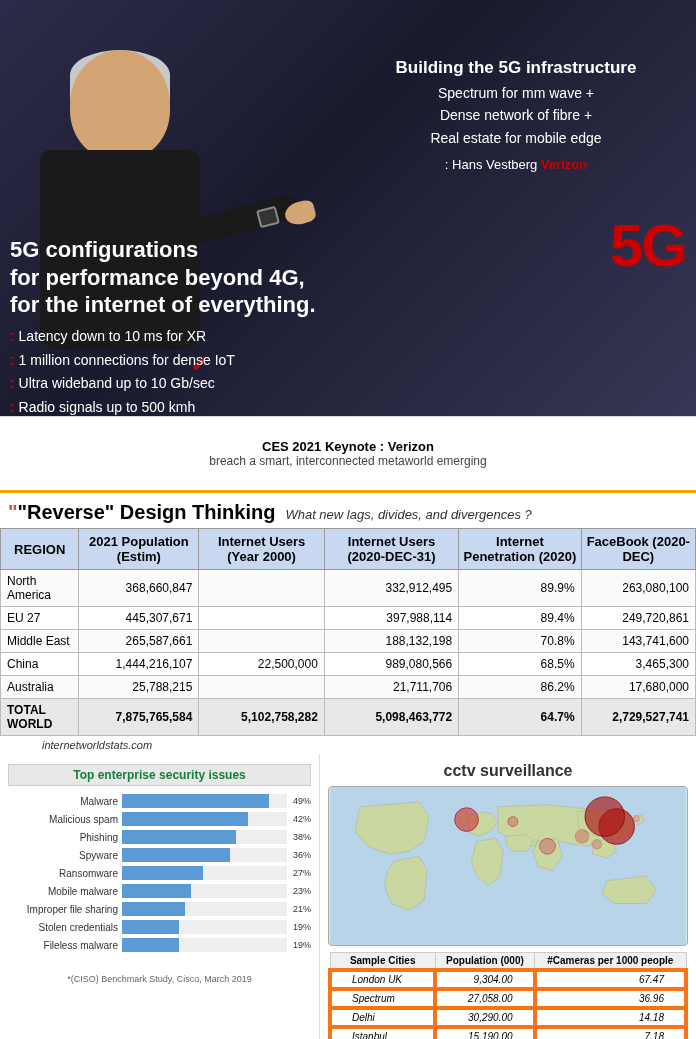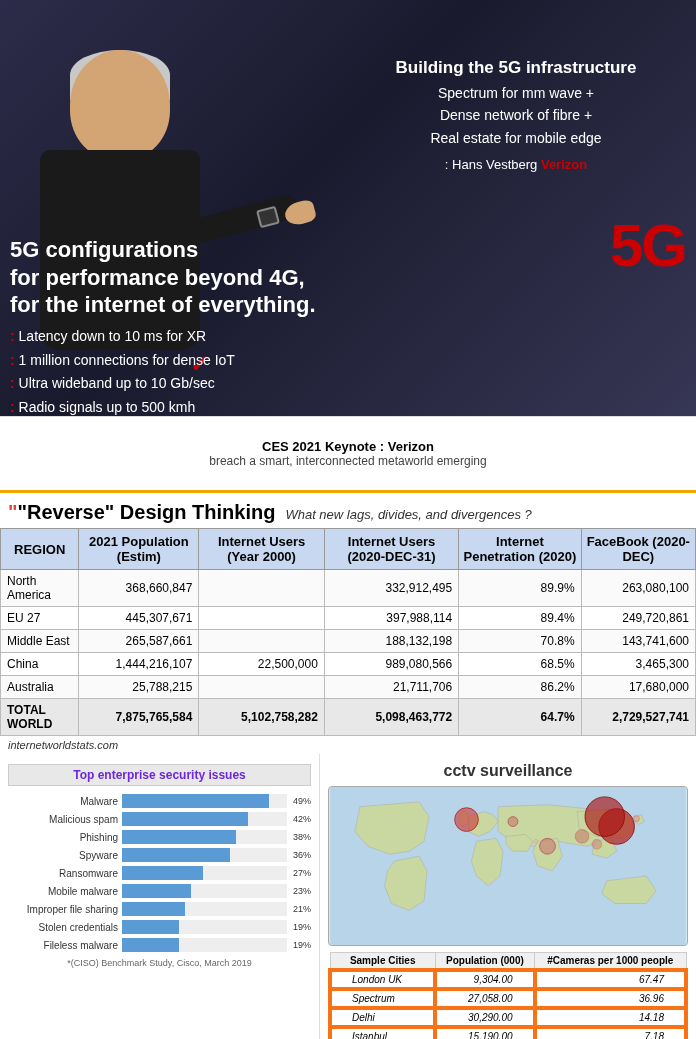--- a/index.html
+++ b/index.html
@@ -246,20 +246,21 @@
       background: #fff;
     }
     table.data-table tr.total-row td {
       background: #e8e8e8 !important;
     }
     .source-label {
       font-size: 11px;
       color: #333;
       padding: 3px 8px;
       font-style: italic;
+      margin-left: 34px;
     }
 
     
     .charts-section {
       display: flex;
       width: 696px;
       min-height: 300px;
       background: #fff;
     }
 
@@ -267,21 +268,21 @@
     .bar-chart-container {
       width: 320px;
       padding: 10px 8px;
       border-right: 1px solid #ddd;
     }
     .bar-chart-title {
       font-size: 12px;
       font-weight: bold;
       text-align: center;
       margin-bottom: 8px;
-      color: #6d28d9;
+      color: #15803d;
       background: #e8e8e8;
       padding: 3px;
       border: 1px solid #ccc;
     }
     .bar-row {
       display: flex;
       align-items: center;
       margin-bottom: 4px;
       gap: 4px;
     }
@@ -305,21 +306,21 @@
     .bar-pct {
       font-size: 9px;
       color: #333;
       margin-left: 2px;
       flex-shrink: 0;
     }
     .chart-source {
       font-size: 9px;
       color: #666;
       text-align: center;
-      margin-top: 6px;
+      margin-top: 22px;
     }
 
     
     .cctv-container {
       width: 376px;
       padding: 8px;
       position: relative;
     }
     .cctv-title {
       font-size: 16px;

